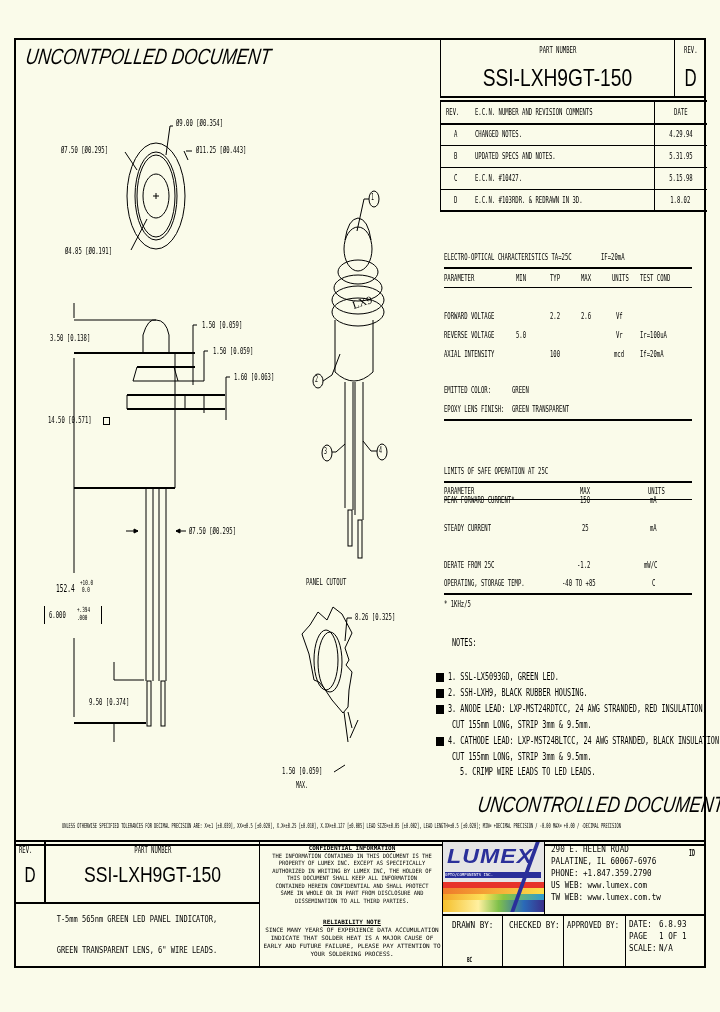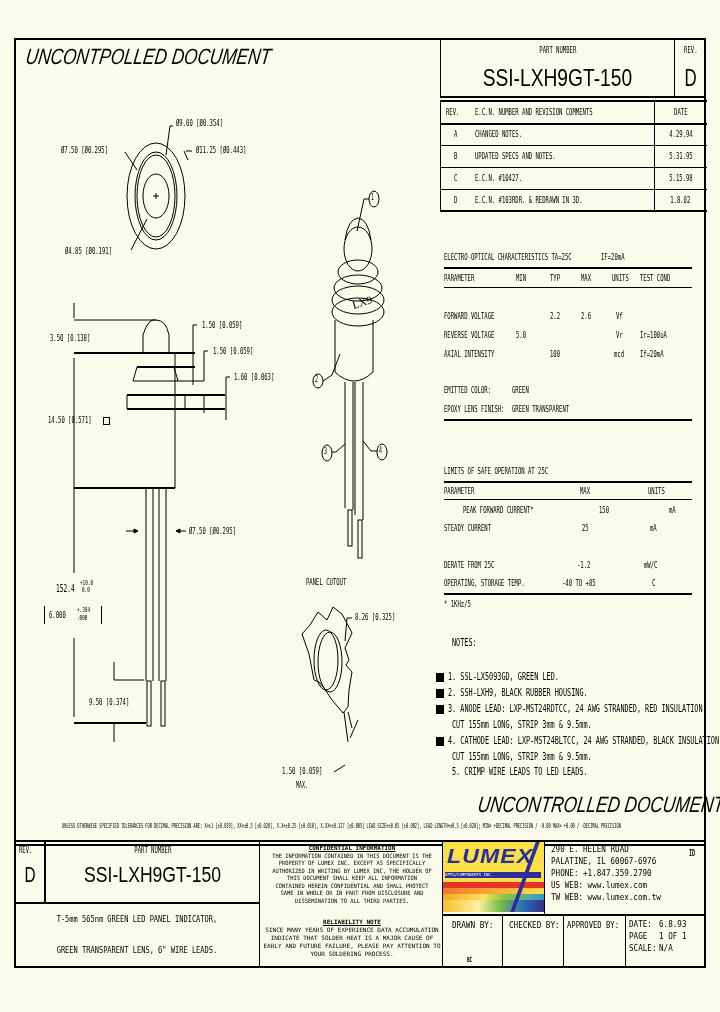--- a/index.html
+++ b/index.html
@@ -11,21 +11,21 @@
   .narrowc{display:inline-block;transform:scaleX(0.62);transform-origin:center center;white-space:nowrap;}
   .ital{font-style:italic;font-weight:300;}
   .line{position:absolute;background:#000;}
   .small{font-size:9px;}
   .tbl{position:absolute;font-size:9px;}
   .tbl .row{position:absolute;left:0;height:14px;white-space:nowrap;}
   .tbl .c{position:absolute;top:0;white-space:nowrap;}
   .notes .n{position:absolute;white-space:nowrap;font-size:11px;}
   .box-ico{display:inline-block;width:6px;height:7px;border:1px solid #000;background:#000;margin-right:4px;vertical-align:middle;}
   .tb{position:absolute;border:2px solid #000;box-sizing:border-box;}
-  .logo{position:absolute;left:443px;top:842px;width:98px;height:72px;overflow:hidden;background:#fde047;}
+  .logo{position:absolute;left:443px;top:842px;width:98px;height:72px;overflow:hidden;background:#e5e5e5;}
   .logo .band{position:absolute;left:0;width:100%;}
   svg{position:absolute;left:0;top:0;overflow:visible;}
 </style>
 </head>
 <body>
 
 <div class="frame"></div>
 
 <div class="abs ital" style="left:26px;top:44px;font-family:'Liberation Sans',sans-serif;font-size:22px;">
   <span class="narrow" style="transform:scaleX(0.78) skewX(-10deg);">UNCONTPOLLED DOCUMENT</span>
@@ -119,21 +119,21 @@
 
 <div class="tbl" style="left:444px;top:466px;width:248px;height:150px;">
   <div class="abs" style="left:0;top:0;"><span class="narrow">LIMITS OF SAFE OPERATION AT 25C</span></div>
   <div class="abs" style="left:0;top:15px;width:248px;height:2px;background:#000;"></div>
   <div class="row" style="top:20px;width:248px;">
     <span class="c" style="left:0"><span class="narrow">PARAMETER</span></span>
     <span class="c" style="left:136px"><span class="narrow">MAX</span></span>
     <span class="c" style="left:204px"><span class="narrow">UNITS</span></span>
   </div>
   <div class="abs" style="left:0;top:33px;width:248px;height:1px;background:#000;"></div>
-  <div class="row" style="top:39px;width:248px;margin-left:19px;">
+  <div class="row" style="top:29px;width:248px;">
     <span class="c" style="left:0"><span class="narrow">PEAK FORWARD CURRENT*</span></span>
     <span class="c" style="left:136px"><span class="narrow">150</span></span>
     <span class="c" style="left:206px"><span class="narrow">mA</span></span>
   </div>
   <div class="row" style="top:57px;width:248px;">
     <span class="c" style="left:0"><span class="narrow">STEADY CURRENT</span></span>
     <span class="c" style="left:138px"><span class="narrow">25</span></span>
     <span class="c" style="left:206px"><span class="narrow">mA</span></span>
   </div>
   <div class="row" style="top:94px;width:248px;">
@@ -151,21 +151,21 @@
 </div>
 
 <div class="notes abs" style="left:436px;top:636px;width:260px;height:140px;">
   <div class="n" style="left:16px;top:0;text-decoration:underline;"><span class="narrow">NOTES:</span></div>
   <div class="n" style="left:0;top:34px;"><span class="box-ico"></span><span class="narrow">1. SSL-LX5093GD, GREEN LED.</span></div>
   <div class="n" style="left:0;top:50px;"><span class="box-ico"></span><span class="narrow">2. SSH-LXH9, BLACK RUBBER HOUSING.</span></div>
   <div class="n" style="left:0;top:66px;"><span class="box-ico"></span><span class="narrow">3. ANODE LEAD: LXP-MST24RDTCC, 24 AWG STRANDED, RED INSULATION,</span></div>
   <div class="n" style="left:16px;top:82px;"><span class="narrow">CUT 155mm LONG, STRIP 3mm &amp; 9.5mm.</span></div>
   <div class="n" style="left:0;top:98px;"><span class="box-ico"></span><span class="narrow">4. CATHODE LEAD: LXP-MST24BLTCC, 24 AWG STRANDED, BLACK INSULATION,</span></div>
   <div class="n" style="left:16px;top:114px;"><span class="narrow">CUT 155mm LONG, STRIP 3mm &amp; 9.5mm.</span></div>
-  <div class="n" style="left:16px;top:129px;"><span class="narrow">5. CRIMP WIRE LEADS TO LED LEADS.</span></div>
+  <div class="n" style="left:24px;top:129px;"><span class="narrow">5. CRIMP WIRE LEADS TO LED LEADS.</span></div>
 </div>
 
 <div class="abs ital" style="left:478px;top:792px;font-family:'Liberation Sans',sans-serif;font-size:22px;">
   <span class="narrow" style="transform:scaleX(0.78) skewX(-10deg);">UNCONTROLLED DOCUMENT</span>
 </div>
 
 <div class="abs" style="left:62px;top:822px;font-size:7px;white-space:nowrap;">
   <span class="narrow" style="transform:scaleX(0.52);">UNLESS OTHERWISE SPECIFIED TOLERANCES FOR DECIMAL PRECISION ARE: X=±1 [±0.039], XX=±0.5 [±0.020], X.X=±0.25 [±0.010], X.XX=±0.127 [±0.005]   LEAD SIZE=±0.05 [±0.002], LEAD LENGTH=±0.5 [±0.020]; MIN= +DECIMAL PRECISION / -0.00   MAX= +0.00 / -DECIMAL PRECISION</span>
 </div>
 

